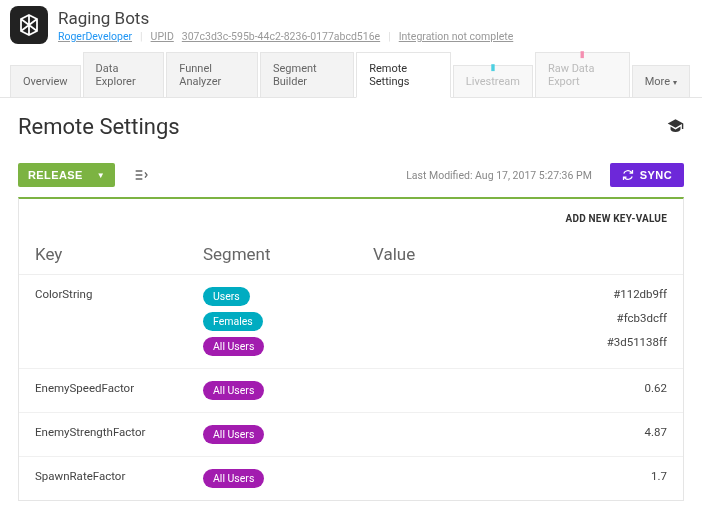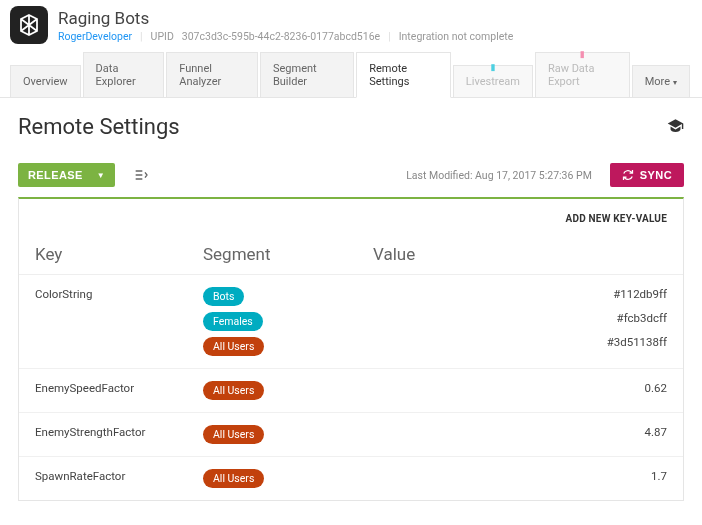--- a/index.html
+++ b/index.html
@@ -3,21 +3,21 @@
 <meta charset="utf-8">
 <style>
 * { box-sizing: border-box; margin: 0; padding: 0; }
 body { font-family: -apple-system, BlinkMacSystemFont, "Segoe UI", Roboto, sans-serif; background: #fff; width: 702px; height: 525px; overflow: hidden; font-size: 13px; color: #333; }
 
 .header { display: flex; align-items: center; padding: 6px 10px 8px; gap: 10px; }
 .app-icon { width: 38px; height: 38px; background: #222; border-radius: 8px; display: flex; align-items: center; justify-content: center; color: #fff; }
 .app-icon svg { width: 24px; height: 24px; }
 .header-text { display: flex; flex-direction: column; gap: 2px; }
 .app-title { font-size: 17px; font-weight: 400; color: #444; }
-.meta-row { display: flex; align-items: center; gap: 8px; font-size: 10.5px; color: #999; }
+.meta-row { display: flex; align-items: center; gap: 8px; font-size: 10.5px; color: #999; text-decoration: underline; }
 .meta-row .dev { color: #2196F3; }
 .meta-sep { color: #ddd; }
 
 .tabs { display: flex; align-items: flex-end; padding: 0 10px; background: #fff; border-bottom: 1px solid #e5e5e5; }
 .tab { padding: 9px 12px; font-size: 11px; color: #666; background: #f3f3f3; border: 1px solid #e5e5e5; border-bottom: none; margin-right: 2px; cursor: pointer; position: relative; }
 .tab.active { background: #fff; border-bottom: 1px solid #fff; margin-bottom: -1px; color: #333; }
 .tab.disabled { color: #bbb; background: #f8f8f8; }
 .tab .bookmark { position: absolute; top: -4px; left: 50%; transform: translateX(-50%); font-size: 9px; }
 .tab.more::after { content: "▾"; font-size: 8px; margin-left: 3px; }
 
@@ -26,39 +26,39 @@
 .page-title { font-size: 22px; font-weight: 400; color: #333; }
 .grad-icon { color: #333; }
 
 .action-row { display: flex; align-items: center; justify-content: space-between; margin-bottom: 10px; margin-top: 24px; }
 .action-left { display: flex; align-items: center; gap: 18px; }
 .release-btn { background: #7cb342; color: #fff; border: none; padding: 6px 10px; font-size: 11px; font-weight: 600; letter-spacing: 0.4px; cursor: pointer; display: flex; align-items: center; gap: 14px; border-radius: 2px; }
 .release-btn .caret { font-size: 8px; }
 .settings-icon-btn { color: #666; cursor: pointer; display: flex; }
 .action-right { display: flex; align-items: center; gap: 18px; }
 .last-mod { font-size: 10.5px; color: #888; }
-.sync-btn { background: #be185d; color: #fff; border: none; padding: 6px 12px; font-size: 11px; font-weight: 600; letter-spacing: 0.4px; cursor: pointer; display: flex; align-items: center; gap: 6px; border-radius: 2px; }
+.sync-btn { background: #6d28d9; color: #fff; border: none; padding: 6px 12px; font-size: 11px; font-weight: 600; letter-spacing: 0.4px; cursor: pointer; display: flex; align-items: center; gap: 6px; border-radius: 2px; }
 
 .card { border: 1px solid #e5e5e5; border-top: 2px solid #7cb342; background: #fff; }
 .add-row { text-align: right; padding: 14px 16px 10px; font-size: 10px; font-weight: 700; color: #333; letter-spacing: 0.2px; cursor: pointer; }
 
 .table-head, .trow { display: flex; padding: 10px 16px; }
 .table-head { color: #666; font-size: 17px; border-bottom: 1px solid #eee; }
 .col-key { width: 168px; flex-shrink: 0; }
 .col-seg { width: 170px; flex-shrink: 0; }
 .col-val { flex: 1; }
 
 .trow { border-bottom: 1px solid #f0f0f0; padding: 12px 16px; font-size: 11.5px; }
 .trow:last-child { border-bottom: none; }
 .trow .col-key { color: #444; }
 .trow .col-seg { display: flex; flex-direction: column; gap: 6px; align-items: flex-start; }
 .trow .col-val { display: flex; flex-direction: column; gap: 10px; color: #444; text-align: right; }
 .chip { display: inline-block; padding: 3px 10px; border-radius: 10px; font-size: 10.5px; color: #fff; }
 .chip.teal { background: #00acc1; }
-.chip.grey { background: #c2410c; }
+.chip.grey { background: #a21caf; }
 </style>
 </head>
 <body>
 
 <div class="header">
   <div class="app-icon">
     <svg viewBox="0 0 24 24" fill="none" stroke="white" stroke-width="1.8">
         <path d="M12 2 L20 6 L20 18 L12 22 L4 18 L4 6 Z M12 2 L12 22 M4 6 L20 18 M20 6 L4 18"></path>
       </svg>
   </div>
@@ -123,21 +123,21 @@
     <div class="add-row">ADD NEW KEY-VALUE</div>
     <div class="table-head">
       <div class="col-key">Key</div>
       <div class="col-seg">Segment</div>
       <div class="col-val">Value</div>
     </div>
     <div id="rows">
         <div class="trow">
           <div class="col-key">ColorString</div>
           <div class="col-seg">
-            <span class="chip teal">Bots</span>
+            <span class="chip teal">Users</span>
             <span class="chip teal">Females</span>
             <span class="chip grey">All Users</span>
           </div>
           <div class="col-val">
             <span>#112db9ff</span>
             <span>#fcb3dcff</span>
             <span>#3d51138ff</span>
           </div>
         </div>
         <div class="trow">

